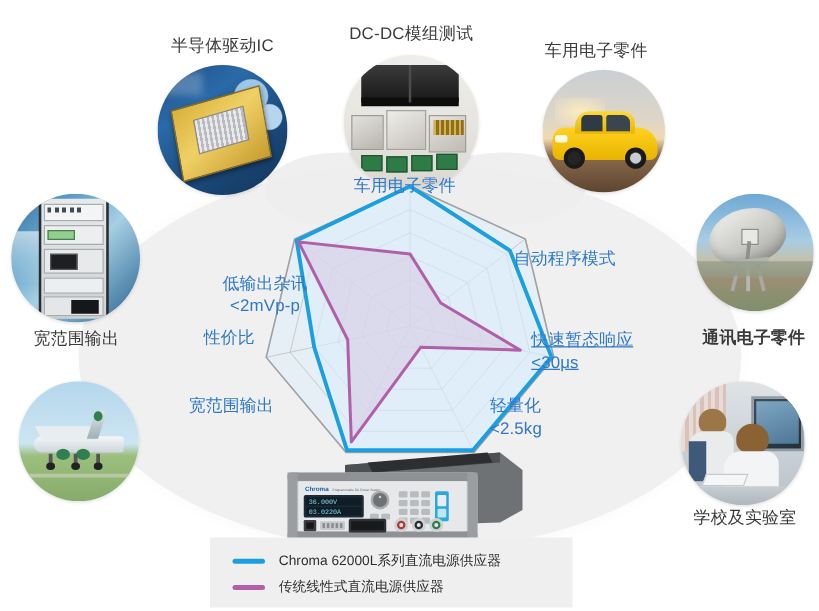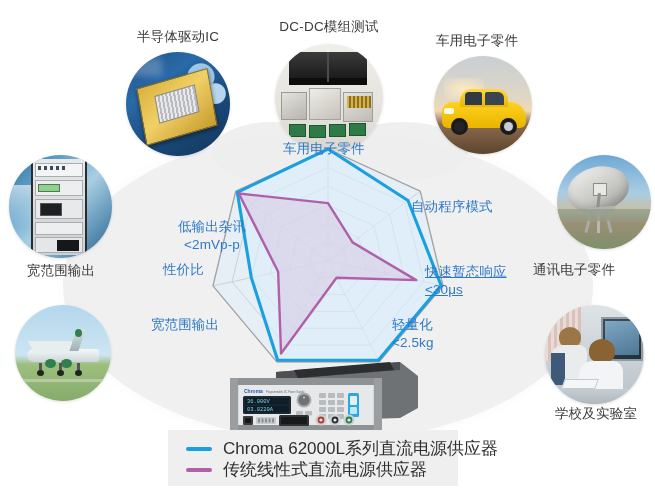--- a/index.html
+++ b/index.html
@@ -105,21 +105,21 @@
     padding-left: 18px;
   }
   .leg-swatch {
     width: 26px; height: 4px;
     border-radius: 2px;
     margin-right: 11px;
     flex: 0 0 auto;
   }
   .leg-text {
     color: #2f2f2f;
-    font-size: 17px;
+    font-size: 11px;
     white-space: nowrap;
   }
 </style>
 </head>
 <body>
 
 <div id="stage">
 
   <div class="bg-ellipse-soft"></div>
   <div class="bg-ellipse"></div>
@@ -236,21 +236,21 @@
       <div style="position:absolute;left:40px;top:38px;width:3px;height:18px;background:#8f8f8b;transform:rotate(6deg);"></div>
       <div style="position:absolute;left:28px;top:52px;width:30px;height:6px;background:#b2b2ae;transform:rotate(-6deg);"></div>
 
       <div style="position:absolute;left:30px;top:56px;width:3px;height:22px;background:#a9a9a5;transform:rotate(14deg);"></div>
       <div style="position:absolute;left:50px;top:56px;width:3px;height:22px;background:#a9a9a5;transform:rotate(-14deg);"></div>
       <div style="position:absolute;left:40px;top:56px;width:3px;height:22px;background:#b6b6b2;"></div>
 
       <div style="position:absolute;left:0;top:54px;width:94px;height:12px;background:#8e9a86;opacity:.7;"></div>
     </div>
   </div>
-  <div class="cap" style="left:522px;top:262px;width:104px;">通讯电子零件</div>
+  <div class="cap" style="left:551px;top:262px;width:104px;font-weight:bold;">通讯电子零件</div>
 
   <div class="bubble" style="left:545px;top:305px;width:99px;height:99px;">
     <div class="inner" style="background:linear-gradient(180deg,#dfe3e6 0%,#cfd6da 40%,#b9c2c8 100%);">
 
       <div style="position:absolute;left:56px;top:12px;width:42px;height:44px;background:linear-gradient(160deg,#3d4d5c,#23303c);border:2px solid #8f9aa2;"></div>
       <div style="position:absolute;left:60px;top:16px;width:34px;height:34px;background:linear-gradient(160deg,#7fa7c4,#4d7795);"></div>
 
       <div style="position:absolute;left:0;top:0;width:36px;height:56px;background:repeating-linear-gradient(90deg,#e9dcd6 0 3px,#d8c2ba 3px 6px);"></div>
 
       <div style="position:absolute;left:14px;top:22px;width:22px;height:20px;border-radius:50% 50% 40% 40%;background:#9b7748;"></div>

